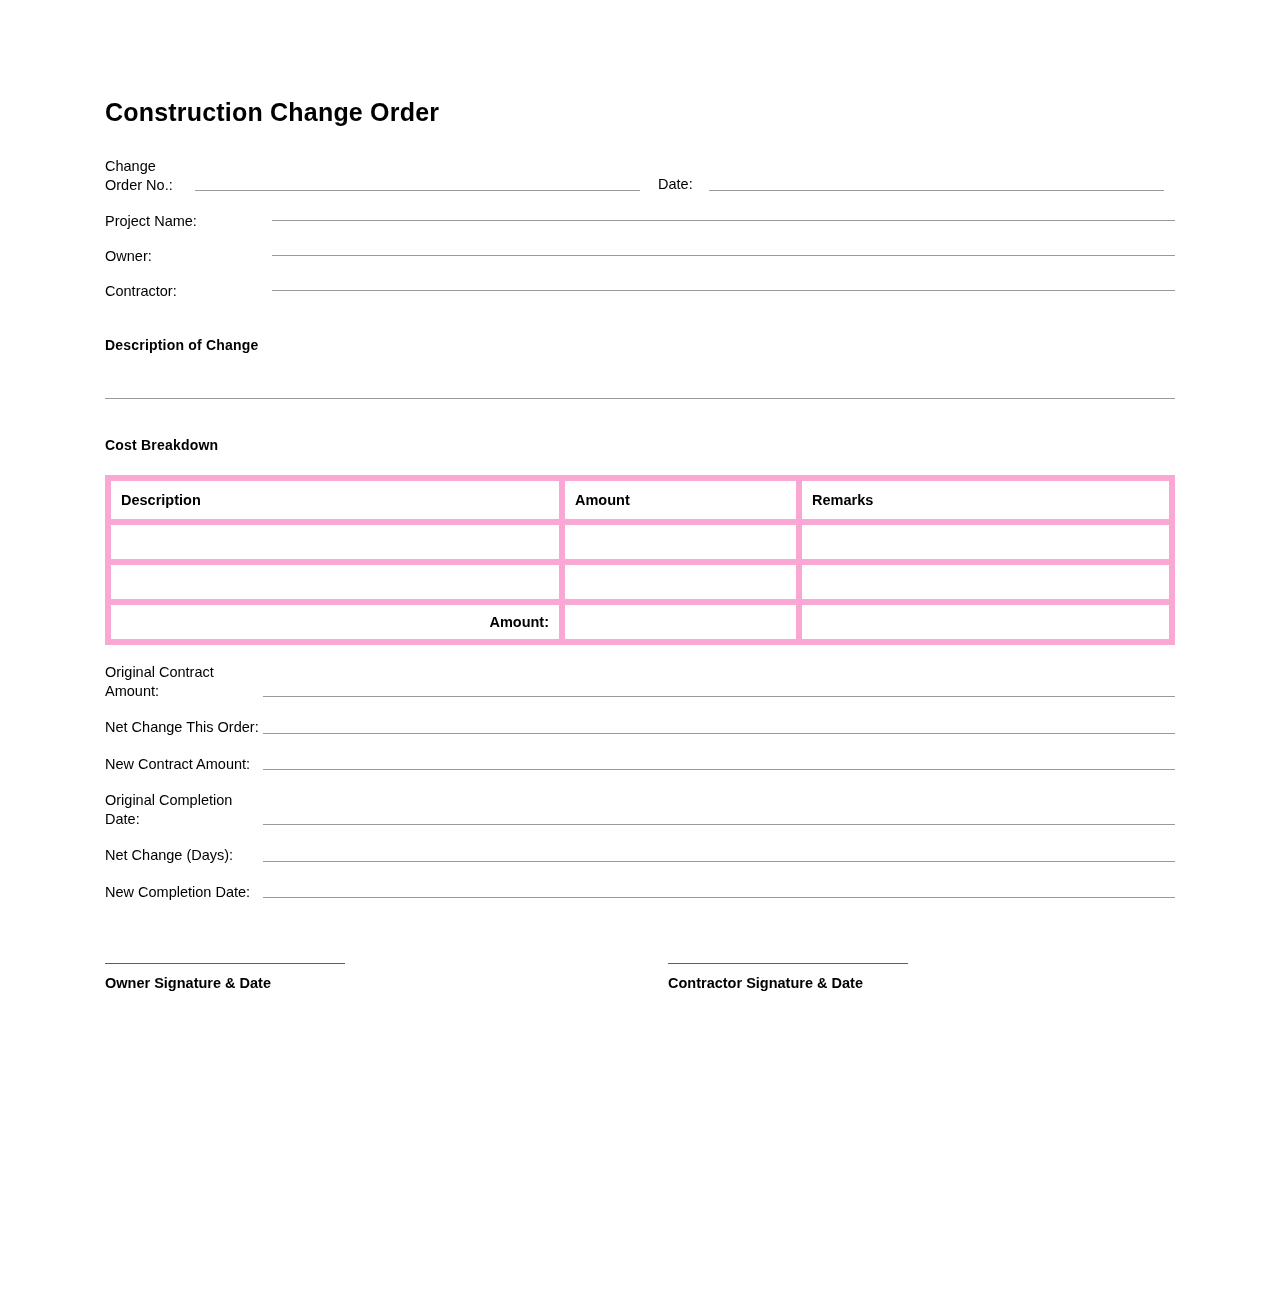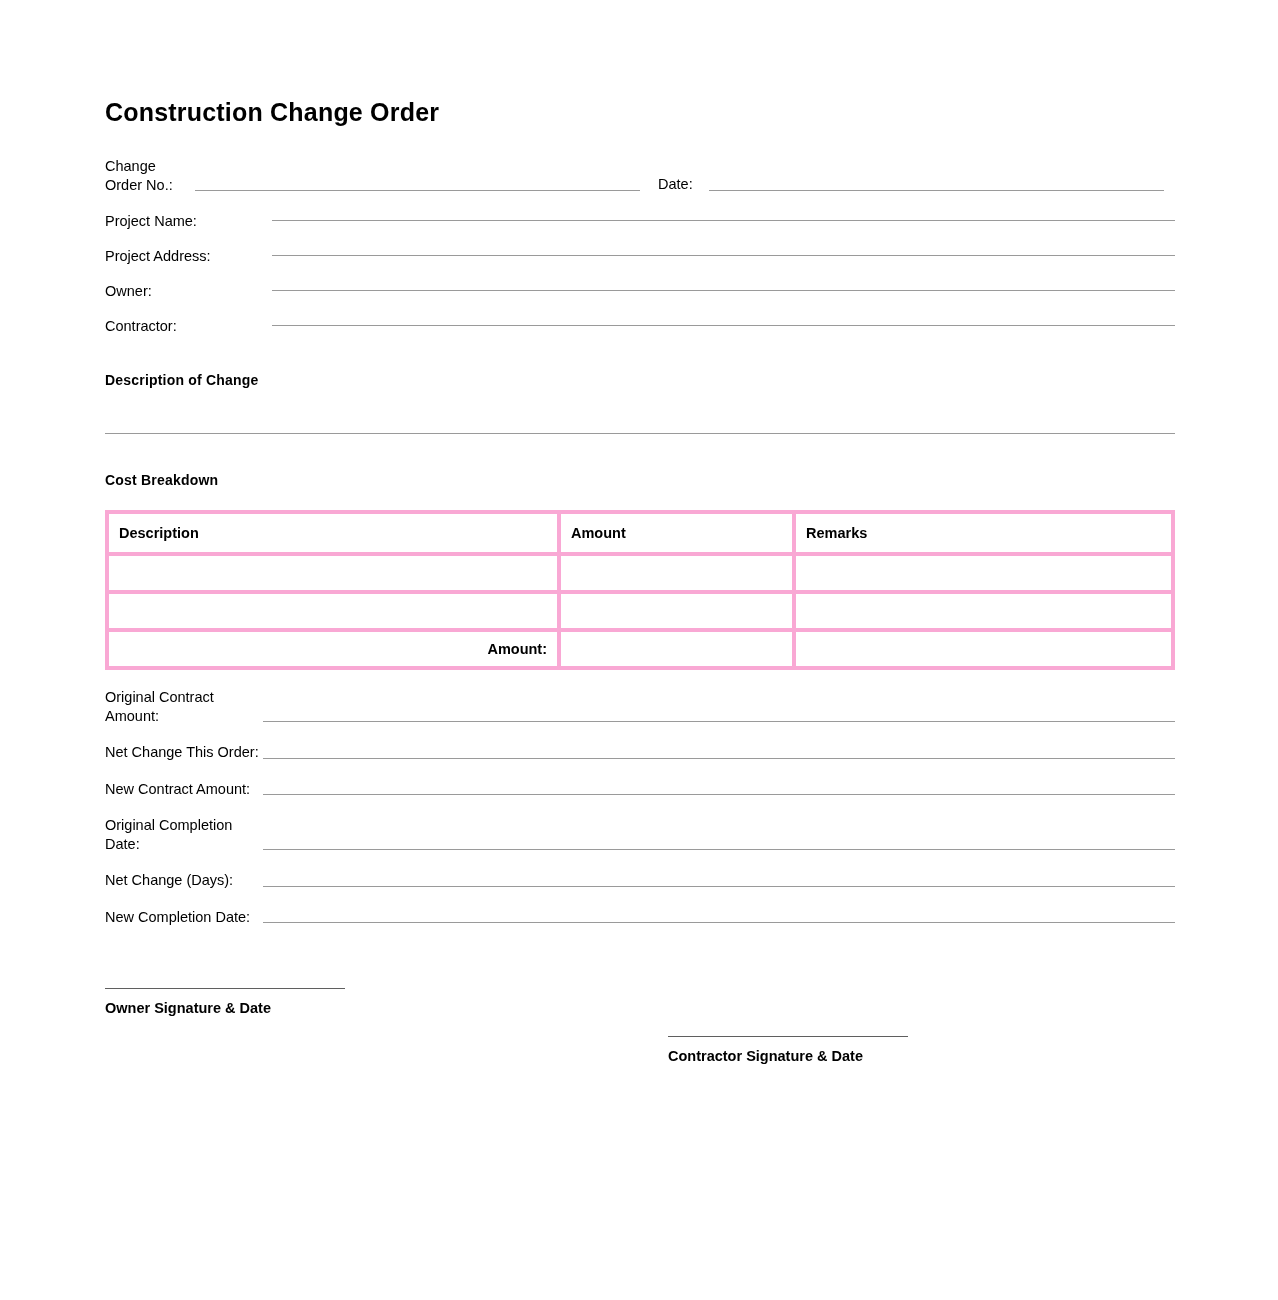--- a/index.html
+++ b/index.html
@@ -90,21 +90,21 @@
   }
 
   
   table.cost {
     border-collapse: collapse;
     width: 100%;
     margin-top: 22px;
     table-layout: fixed;
   }
   table.cost th, table.cost td {
-    border: 4px solid #f9a8d4;
+    border: 6px solid #f9a8d4;
     height: 24px;
     font-size: 14.5px;
     padding: 5px 10px;
     text-align: left;
     vertical-align: middle;
   }
   table.cost th {
     font-weight: bold;
     height: 28px;
   }
@@ -138,21 +138,20 @@
   .sig-block {
     display: flex;
     margin-top: 62px;
   }
   .sig {
     width: 240px;
     font-weight: bold;
   }
   .sig.second {
     margin-left: 323px;
-    margin-top: 48px;
   }
   .sig-line {
     border-top: 1px solid #5f5f5f;
     width: 240px;
     height: 1px;
   }
   .sig-caption {
     font-size: 14.5px;
     margin-top: 10px;
   }
@@ -166,24 +165,20 @@
 
   <div class="header-block">
     <div class="co-label">Change Order No.:</div>
     <div class="co-line"></div>
     <div class="date-label">Date:</div>
     <div class="date-line"></div>
   </div>
 
   <div class="info-row">
     <div class="info-label">Project Name:</div>
-    <div class="info-line"></div>
-  </div>
-  <div class="info-row">
-    <div class="info-label">Project Address:</div>
     <div class="info-line"></div>
   </div>
   <div class="info-row">
     <div class="info-label">Owner:</div>
     <div class="info-line"></div>
   </div>
   <div class="info-row">
     <div class="info-label">Contractor:</div>
     <div class="info-line"></div>
   </div>

